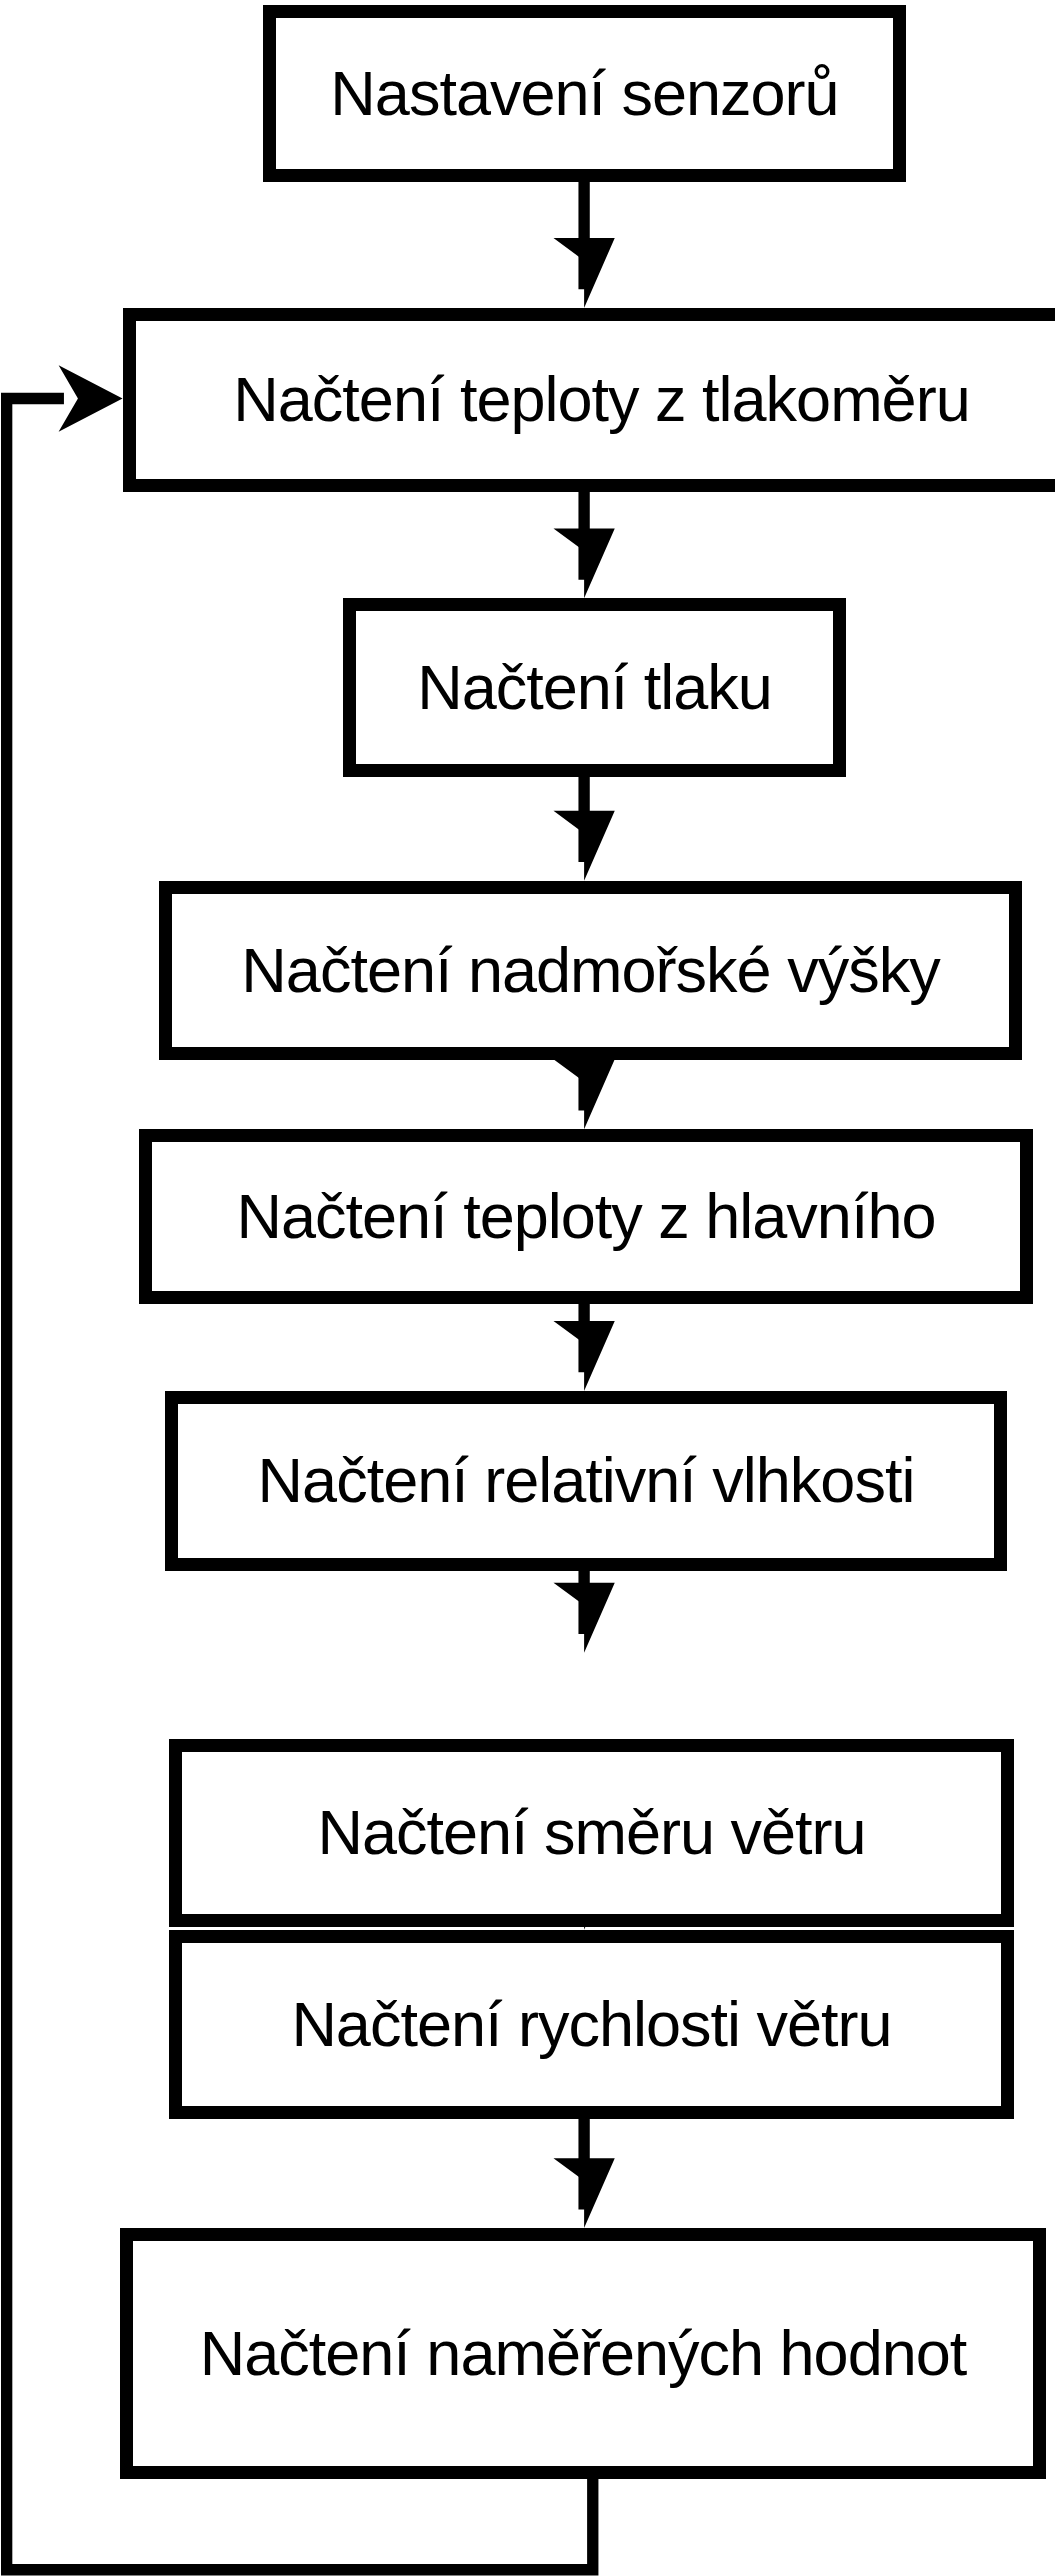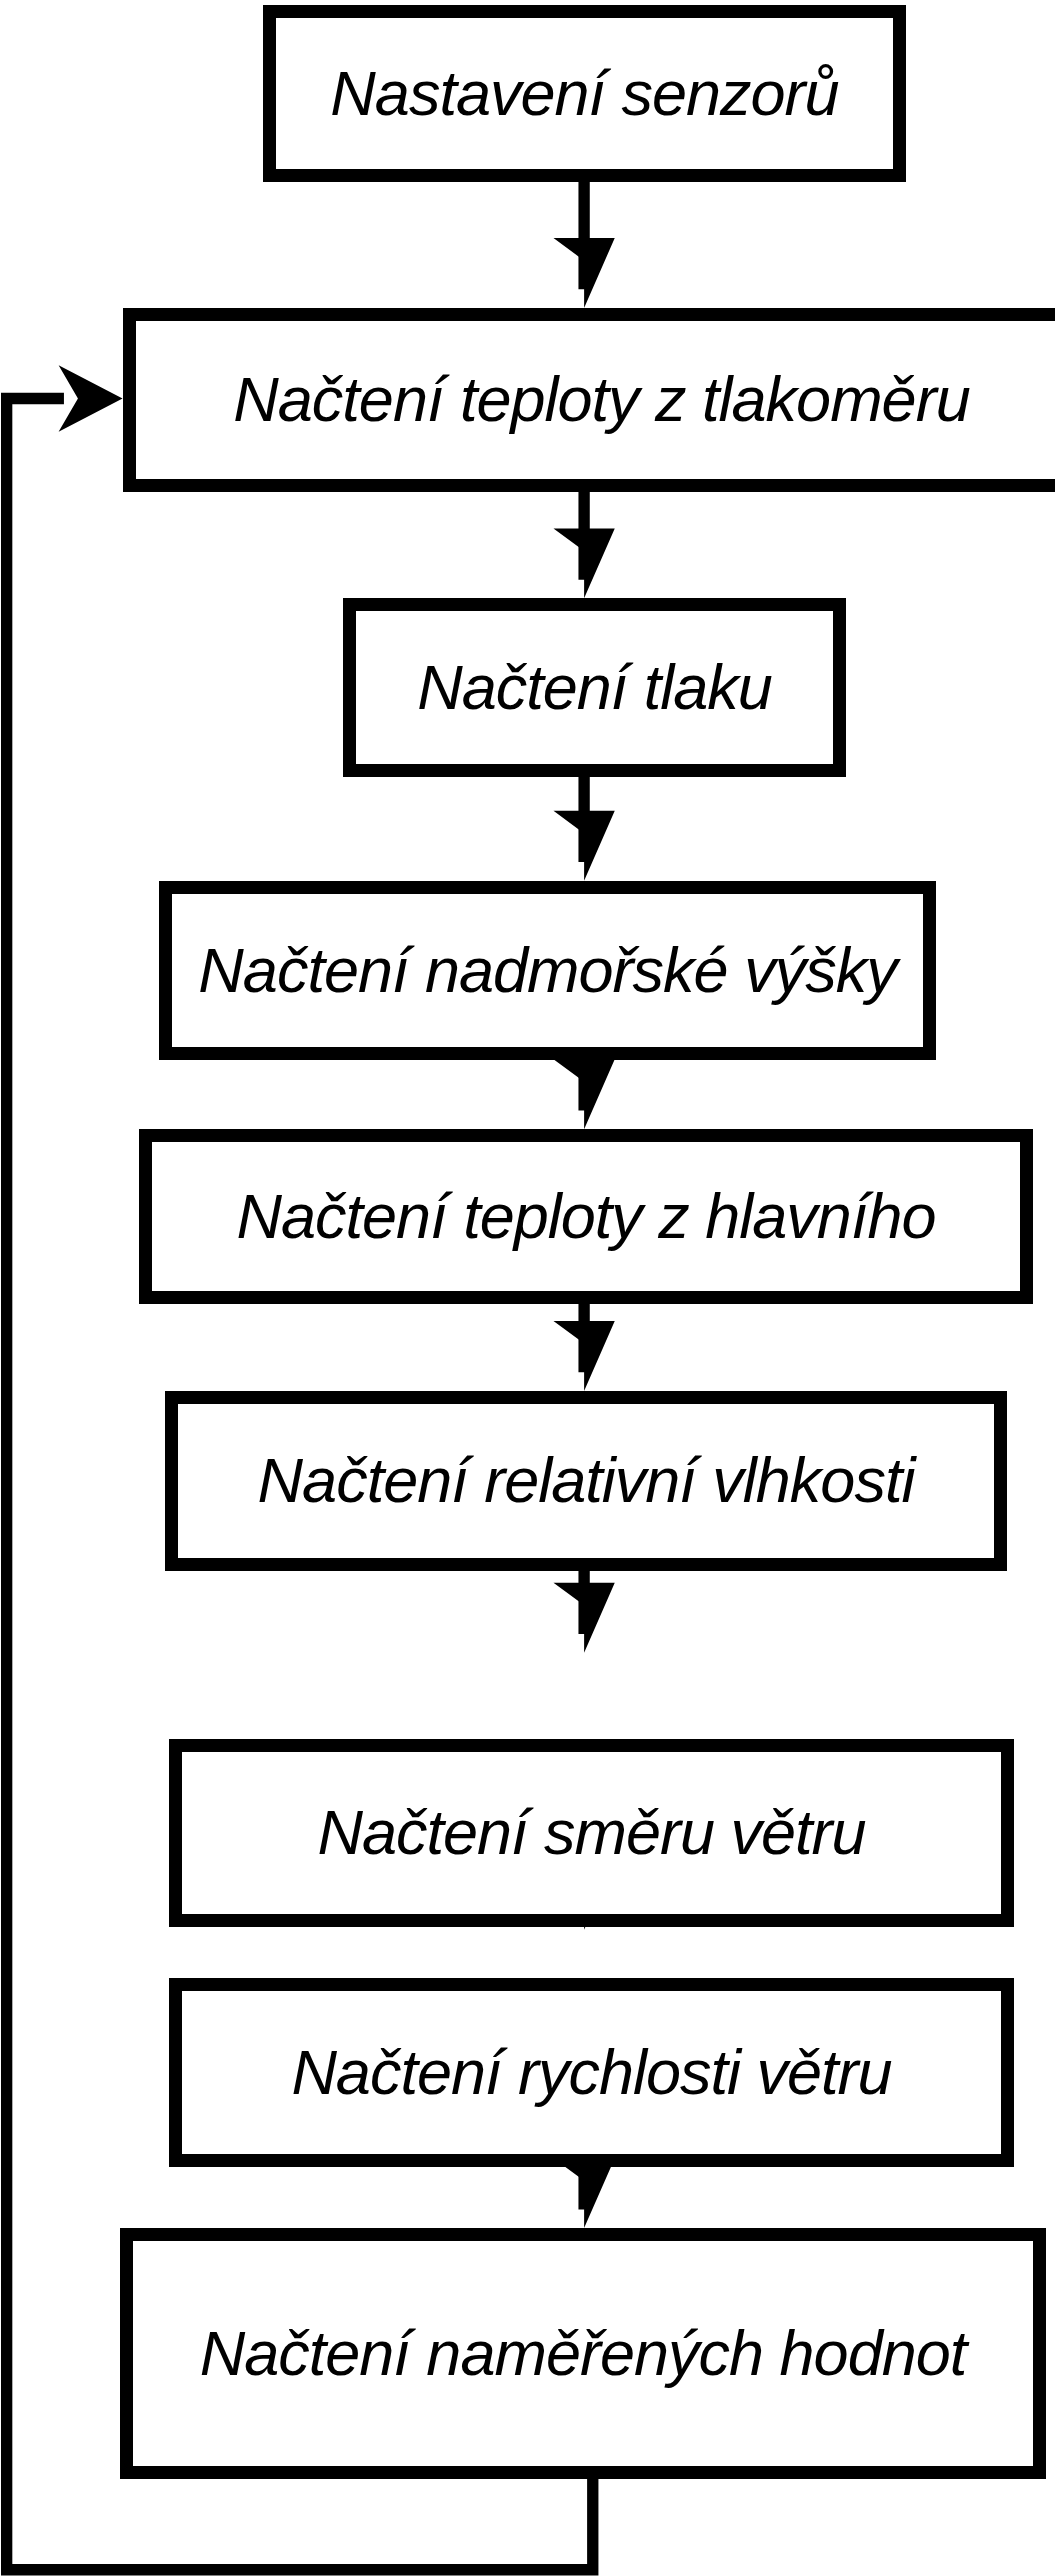--- a/index.html
+++ b/index.html
@@ -23,33 +23,32 @@
     border: 13.3px solid #000000;
     display: flex;
     align-items: center;
     justify-content: center;
     text-align: center;
     font-size: 63px;
     letter-spacing: -1px;
     line-height: 1.13;
     color: #000000;
     white-space: nowrap;
-    font-style: italic;
   }
   .box .multiline { white-space: normal; }
   .box .multiline span { display: block; }
   
   .n1 { left: 263px; top:    5.3px; width:  643px; height: 177px; }
   .n2 { left: 123px; top:  308px; width: 957px; height: 184px; text-align: center; }
   .n3 { left: 343px; top:  598px; width:  503px; height: 179px; }
-  .n4 { left: 159px; top: 881px; width: 777px; height: 179px; }
+  .n4 { left: 159px; top: 881px; width: 863px; height: 179px; }
   .n5 { left: 139px; top: 1129px; width: 894px; height: 175px; }
   .n6 { left: 165px; top: 1391px; width: 842px; height: 180px; }
   .n7 { left: 169px; top: 1739px; width: 845px; height: 188px; }
-  .n8 { left: 169px; top: 1930px; width: 845px; height: 189px; margin-top: 48px; }
+  .n8 { left: 169px; top: 1930px; width: 845px; height: 189px; }
   .n9 { left: 120px; top: 2228px; width: 926px; height: 251px; }
 </style>
 </head>
 <body>
 
 <div id="canvas">
 
   <svg id="connectors" viewBox="0 0 1584 3867" xmlns="http://www.w3.org/2000/svg">
 
     <path d="M 890 3720 L 890 3858 L 10 3858 L 10 598 L 96 598" fill="none" stroke="#000000" stroke-width="17" stroke-linejoin="miter"></path>

